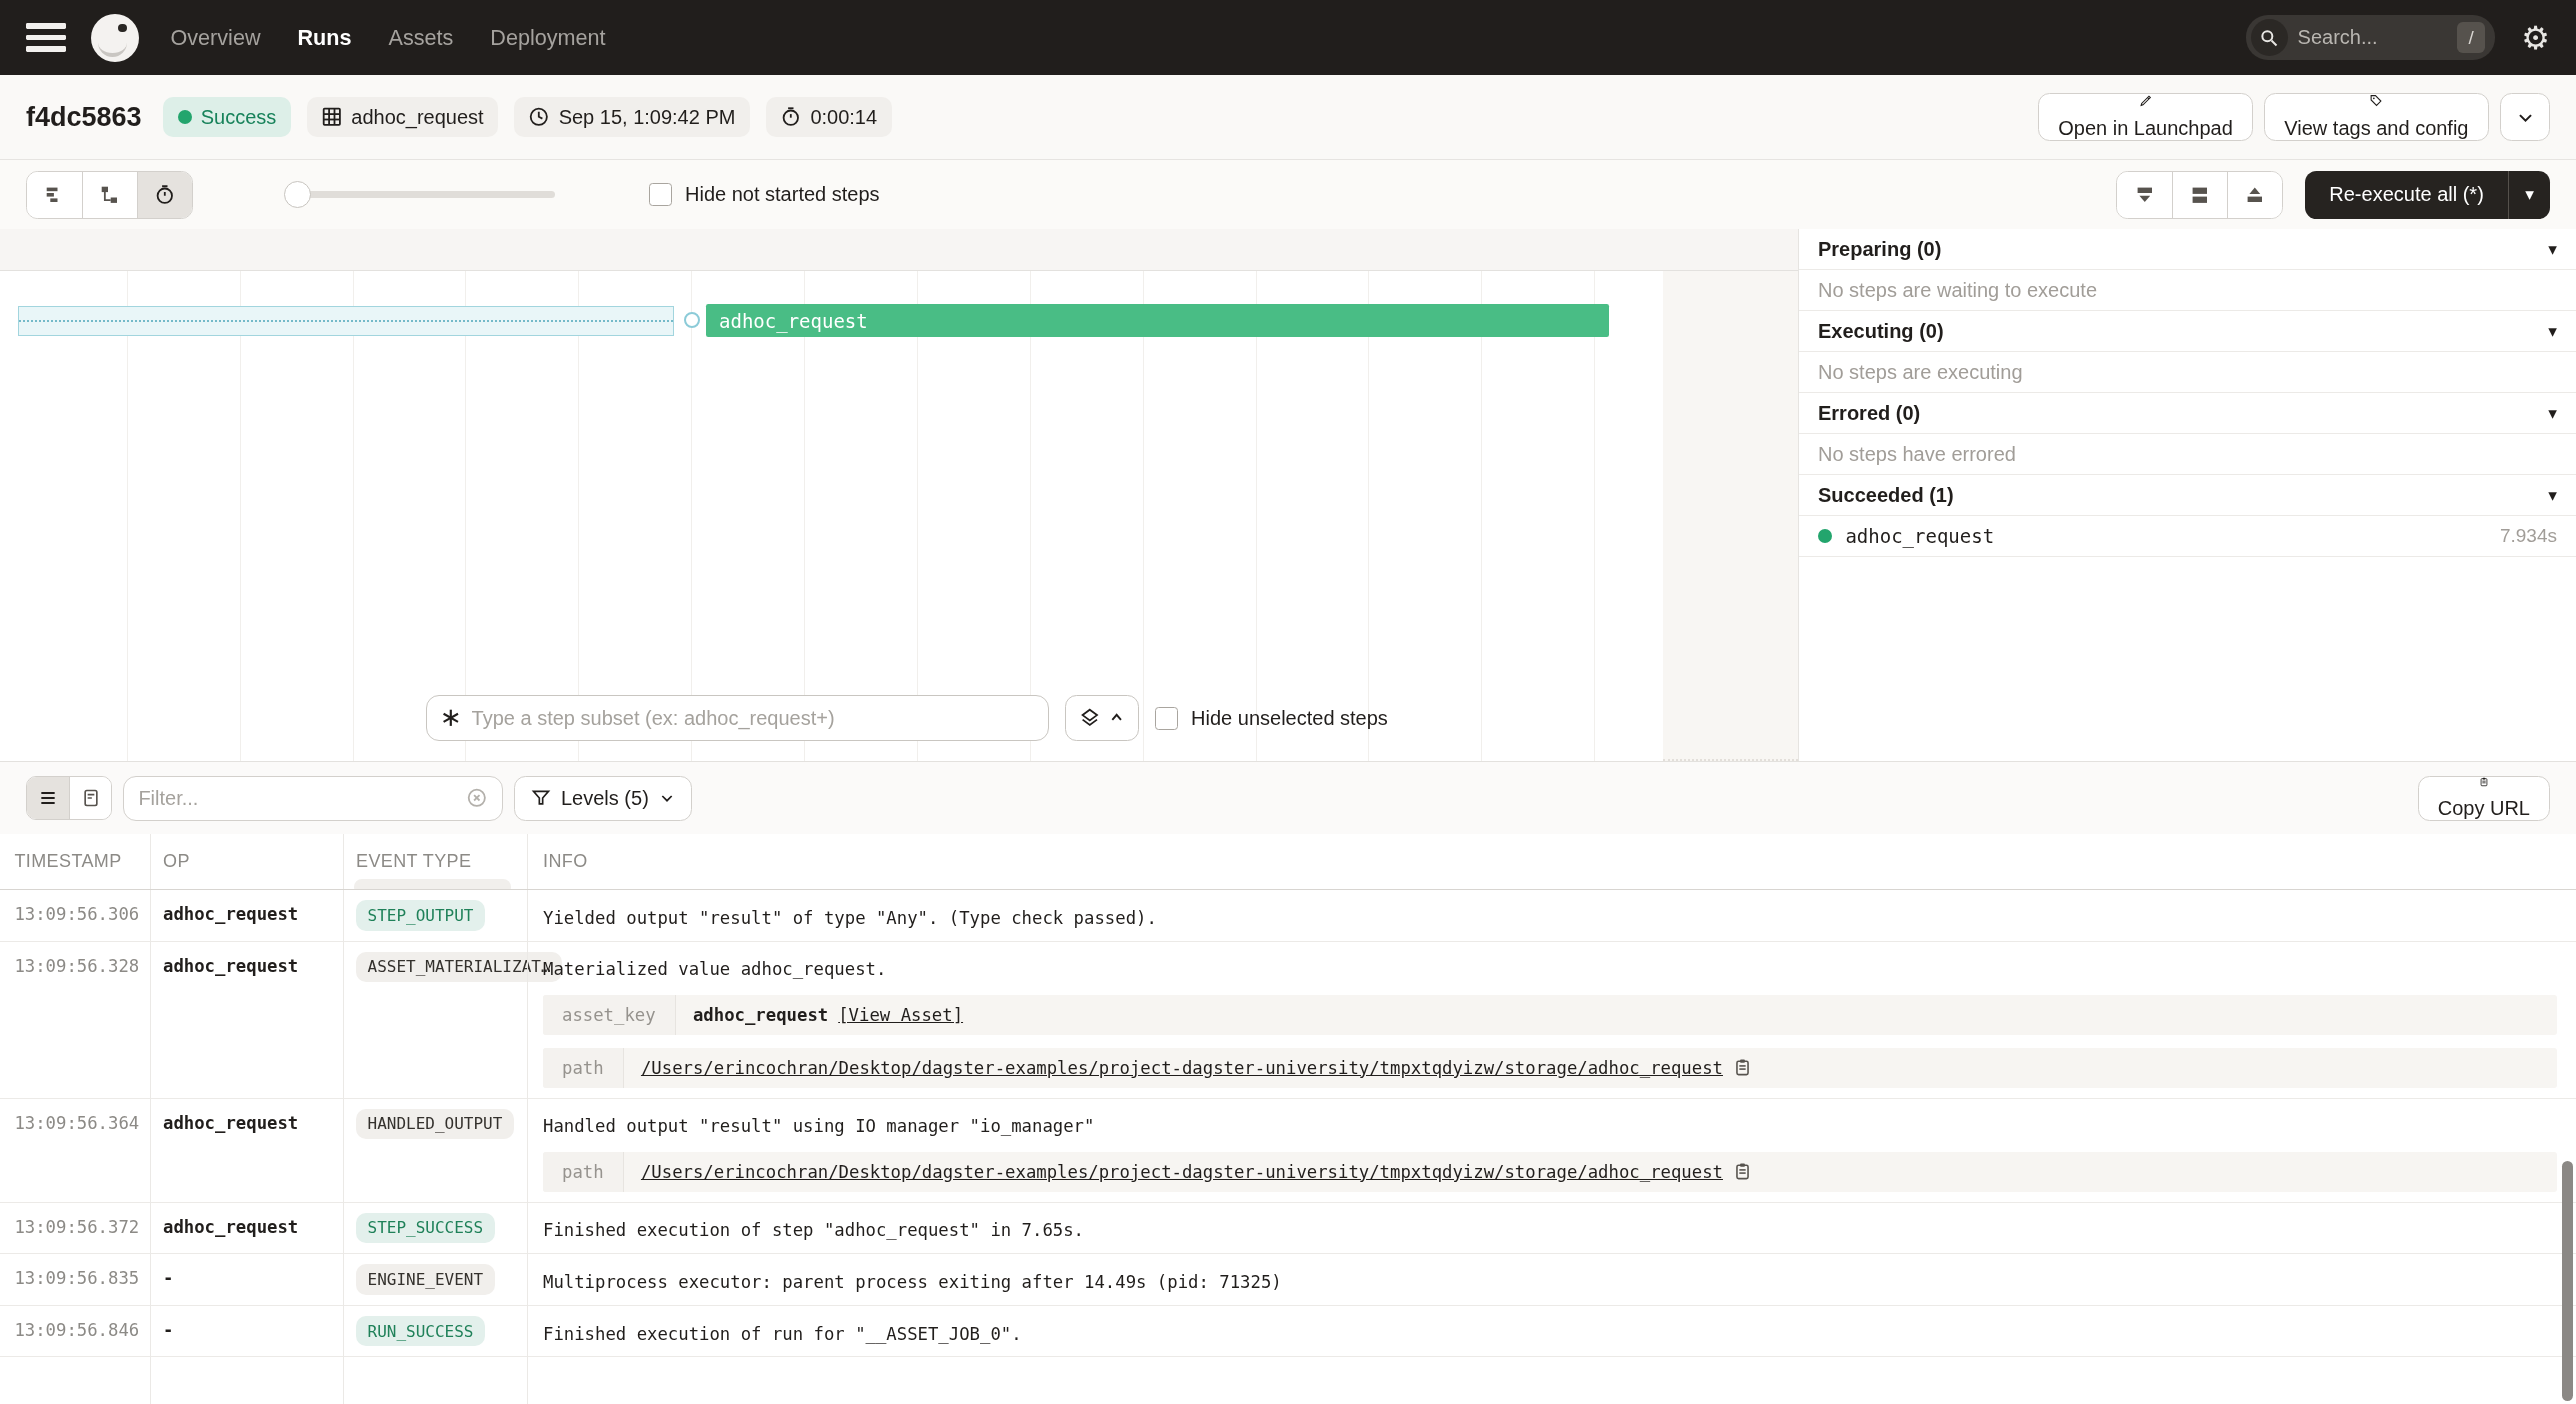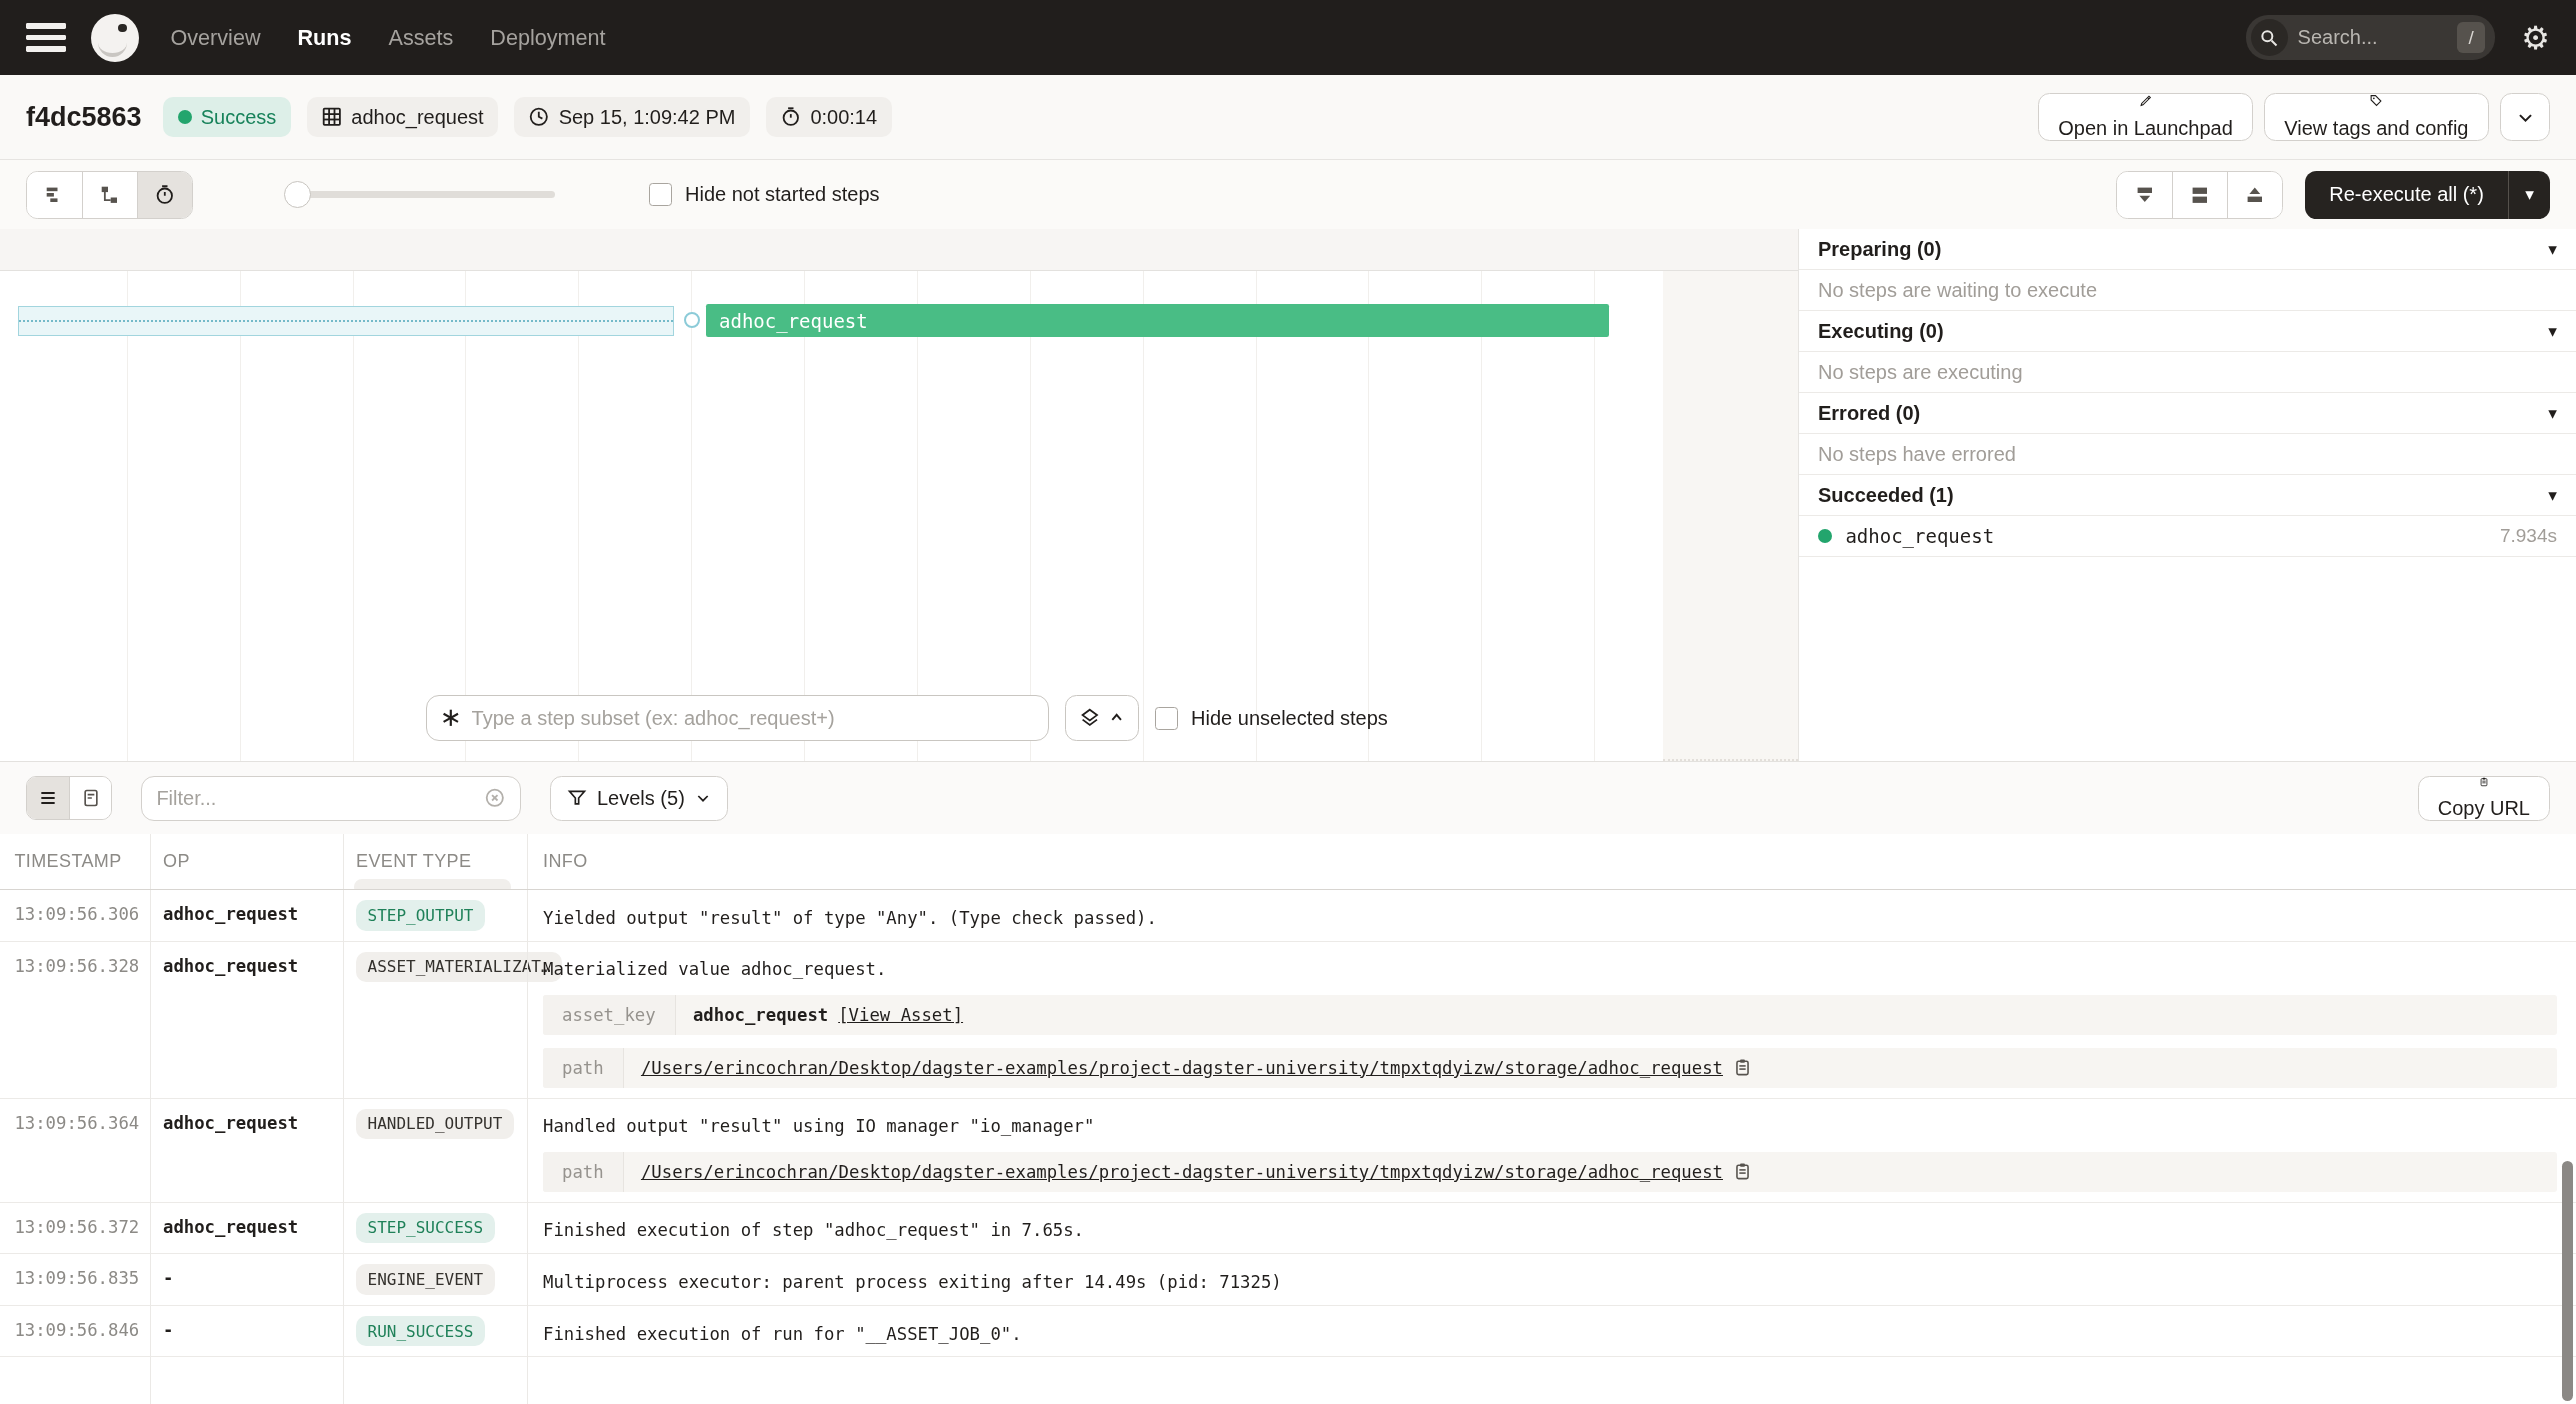--- a/index.html
+++ b/index.html
@@ -74,21 +74,21 @@
   
   .panel { flex:1; background:#fff; display:flex; flex-direction:column; }
   .prow { height:41px; display:flex; align-items:center; padding:0 19px; border-bottom:0.7px solid #eceae7; flex:none; }
   .prow .ptitle { font-size:20px; font-weight:700; color:#211e1c; }
   .prow .pcaret { margin-left:auto; color:#211e1c; font-size:17.3px; cursor:pointer; }
   .prow.empty { color:#a19d98; font-size:20px; }
   .prow .sname { font-size:19px; color:#211e1c; margin-left:13px; }
   .prow .sdur { margin-left:auto; font-size:19px; color:#a19d98; }
 
   
-  .log-toolbar { height:72px; background:#fbfaf9; display:flex; align-items:center; padding:0 26px; gap:29px; }
+  .log-toolbar { height:72px; background:#fbfaf9; display:flex; align-items:center; padding:0 26px; gap:11px; }
   .seg2 { display:flex; border:0.7px solid #d3d0cc; border-radius:10px; overflow:hidden; background:#fff; }
   .seg2 .segbtn { width:42px; height:42px; display:flex; align-items:center; justify-content:center; border-left:0.7px solid #d3d0cc; cursor:pointer; background:#fff; }
   .seg2 .segbtn:first-child { border-left:none; }
   .seg2 .segbtn.sel { background:#e5e2de; }
   .filterbox { width:380px; height:45px; border:0.7px solid #d3d0cc; border-radius:13px; background:#fff; display:flex; align-items:center; padding:0 14.4px; }
   .filterbox input { flex:1; border:none; outline:none; font-size:20px; color:#211e1c; min-width:0; }
   .filterbox input::placeholder { color:#a5a29d; }
   .levels-btn { height:45px; border:0.7px solid #d3d0cc; border-radius:11.5px; background:#fff; display:flex; align-items:center; gap:10px; padding:0 16px; font-size:20px; color:#211e1c; cursor:pointer; }
   .log-toolbar .spacer { flex:1; }
   .copyurl { height:45px; }

